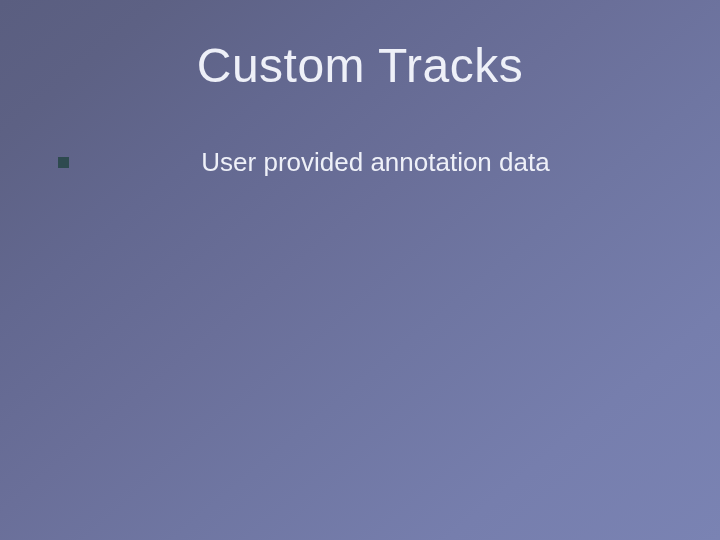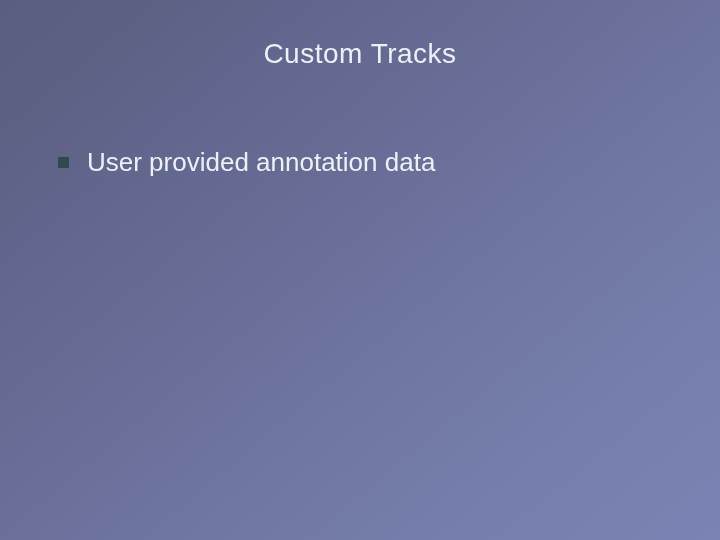--- a/index.html
+++ b/index.html
@@ -24,30 +24,31 @@
     font-family: Verdana, Geneva, sans-serif;
     color: #e9ecf5;
     box-sizing: border-box;
   }
   .title {
     position: absolute;
     top: 38px;
     left: 0;
     width: 100%;
     text-align: center;
-    font-size: 28px;
+    font-size: 48px;
     font-weight: 400;
     color: #eef0f8;
     letter-spacing: 0.5px;
   }
   .body {
     position: absolute;
     top: 145px;
     left: 58px;
     right: 56px;
+    text-align: center;
   }
   .bullet-row {
     display: flex;
     align-items: flex-start;
     margin-bottom: 6px;
   }
   .bullet-icon {
     flex: 0 0 auto;
     width: 11px;
     height: 11px;

